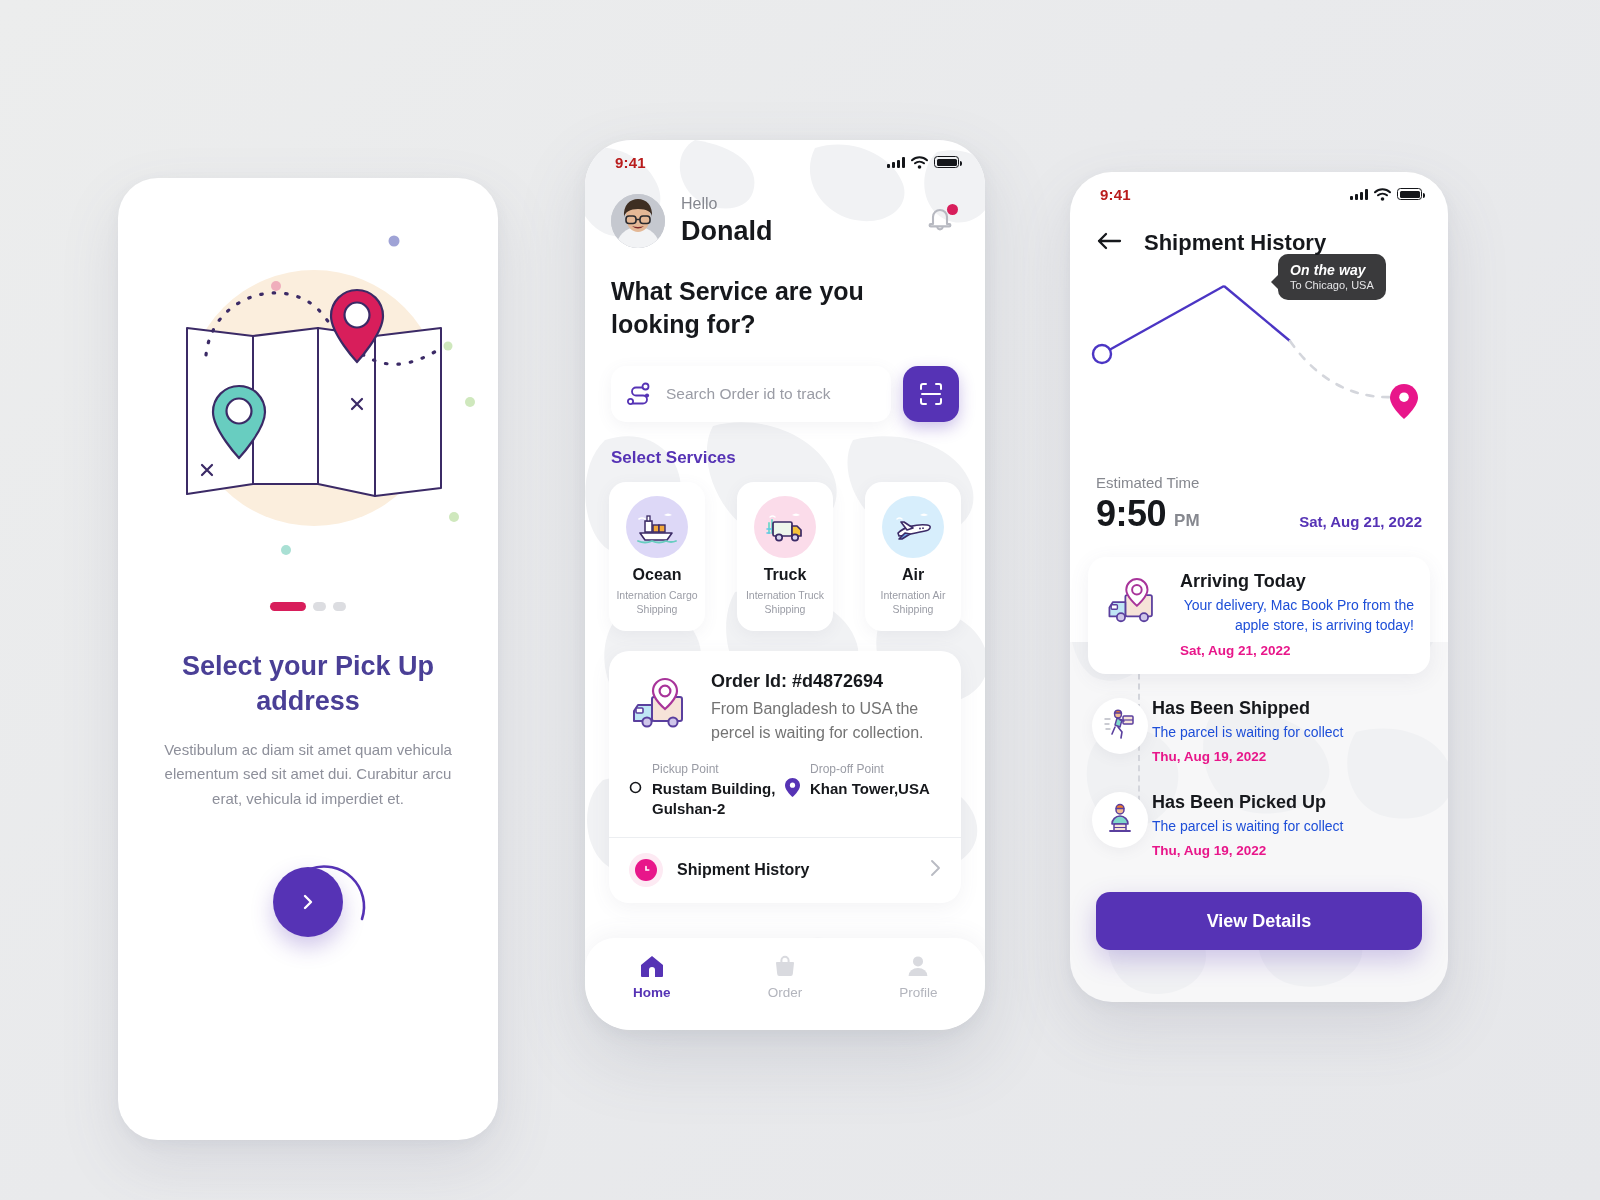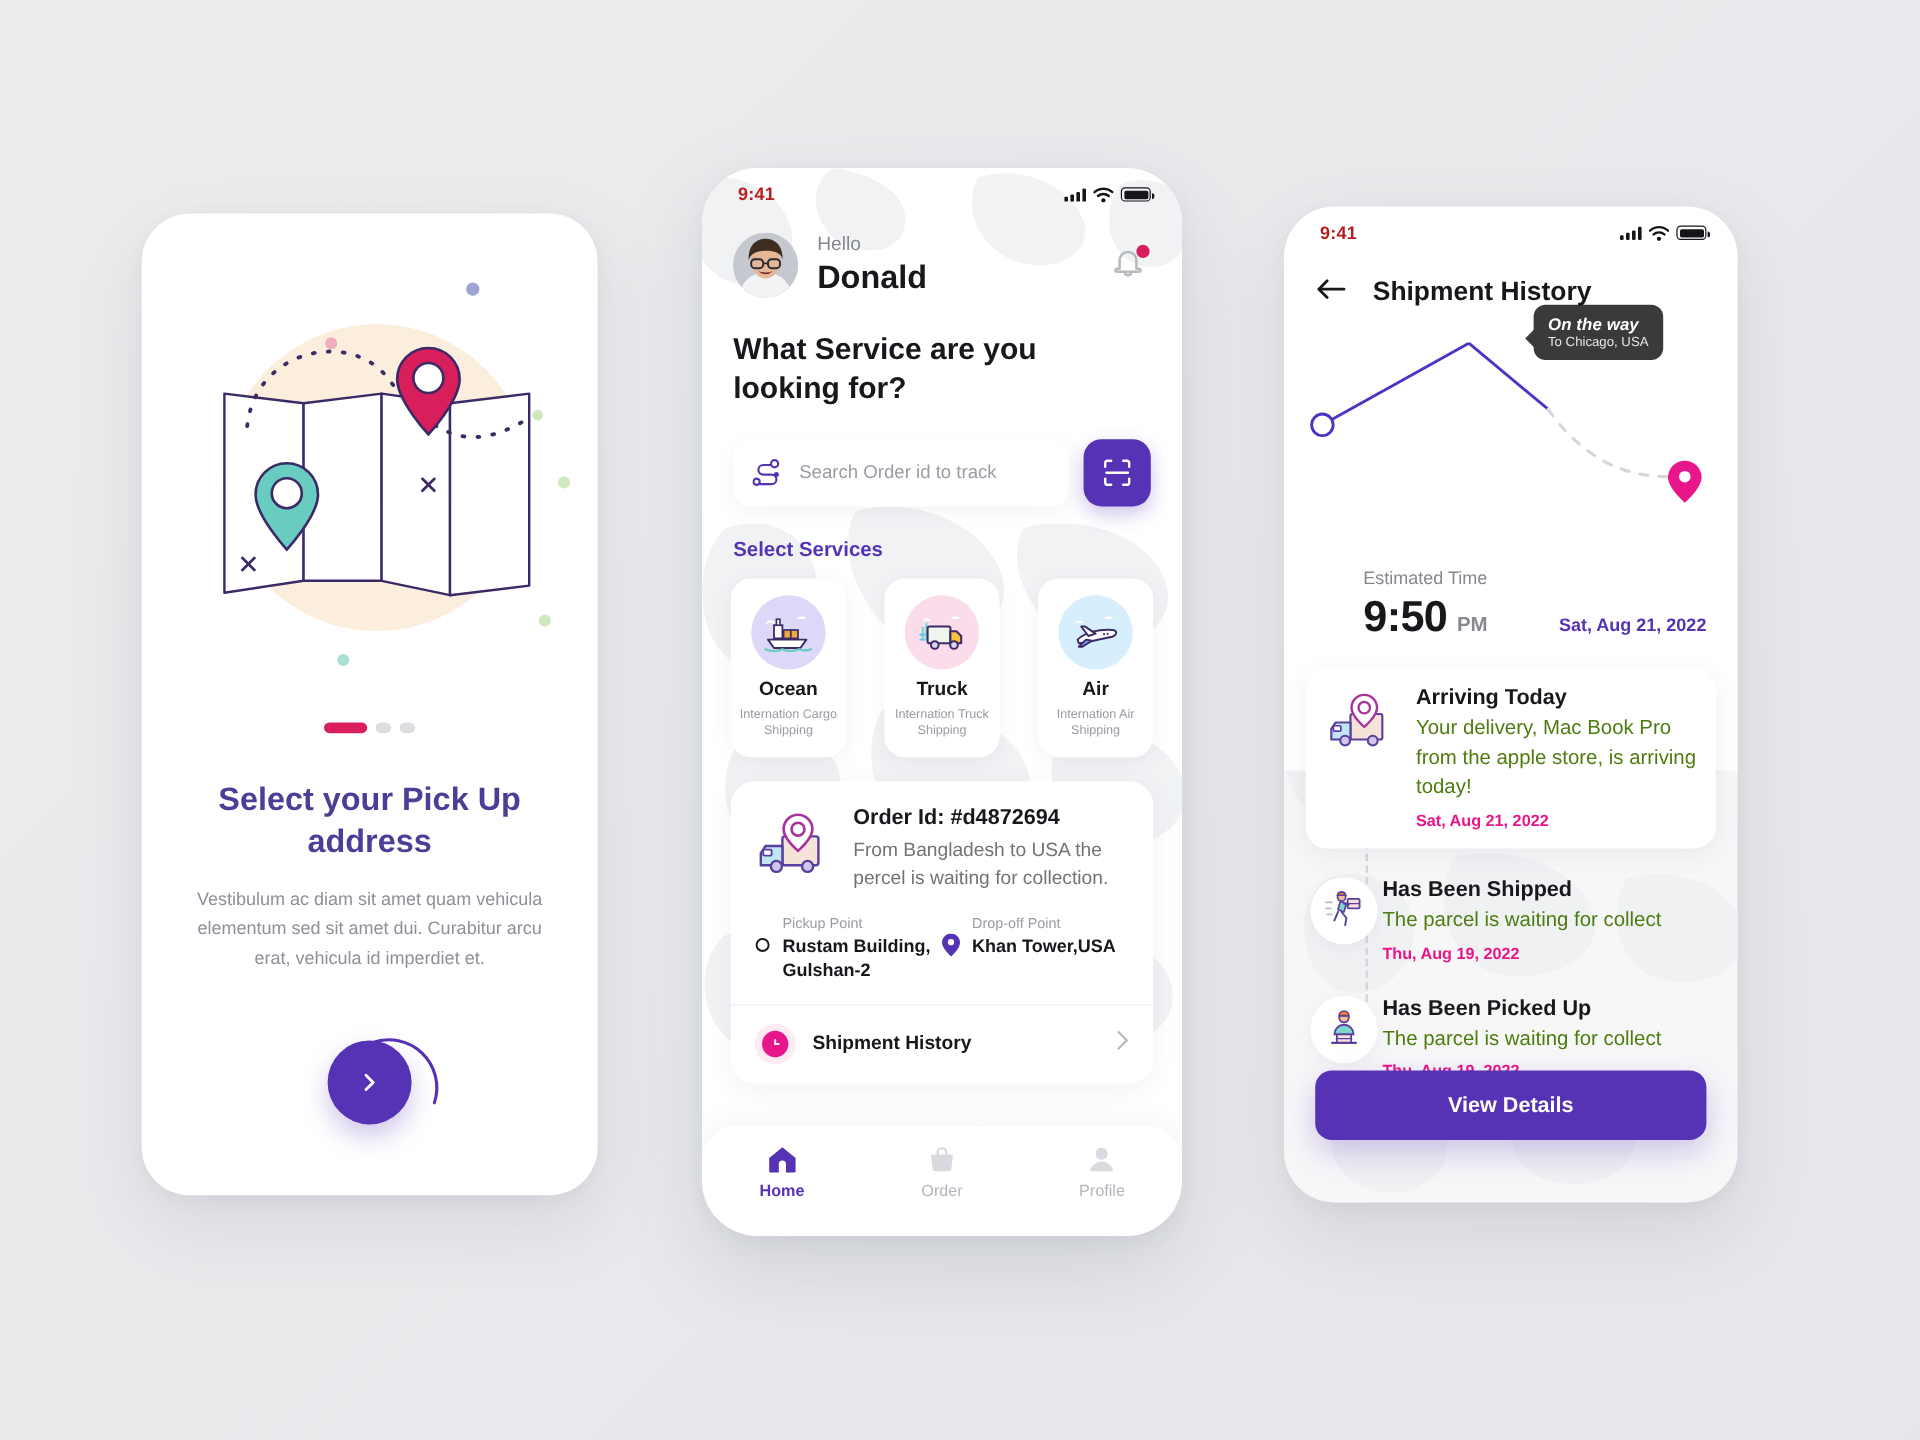--- a/index.html
+++ b/index.html
@@ -9,21 +9,21 @@
     background: linear-gradient(135deg, #eceded 0%, #e9eaec 45%, #e6e7ea 100%);
     position: relative; overflow: hidden;
   }
   .stage { position: absolute; inset: 0; }
 
   
   .phone {
     position: absolute; background: #ffffff; overflow: hidden;
   }
   #phone1 {
-    left: 118px; top: 178px; width: 380px; height: 818px;
+    left: 118px; top: 178px; width: 380px; height: 962px;
     border-radius: 40px;
     box-shadow: 0 24px 60px rgba(90,95,120,.13), 0 4px 14px rgba(90,95,120,.06);
   }
   #phone2 {
     left: 585px; top: 140px; width: 400px; height: 890px;
     border-radius: 46px;
     box-shadow: 0 28px 70px rgba(90,95,120,.16), 0 5px 16px rgba(90,95,120,.07);
   }
   #phone3 {
     left: 1070px; top: 172px; width: 378px; height: 830px;
@@ -129,41 +129,41 @@
   
   .p3-head { display:flex; align-items:center; gap:22px; padding: 14px 26px 0; position:relative; z-index:3; }
   .p3-title { font-size: 22px; font-weight: 700; color:#16181c; }
   .p3-map { position:relative; height: 218px; z-index:2; }
   .tip { position:absolute; background:#3a3a3c; border-radius:10px; padding: 8px 12px 9px;
          color:#fff; }
   .tip .t1 { font-size: 14px; font-weight:700; letter-spacing:.1px;font-style:italic; }
   .tip .t2 { font-size: 11px; color:#e6e6e8; margin-top:1px; }
   .tip::after { content:""; position:absolute; left:-7px; bottom:10px; width:0; height:0;
                 border: 8px solid transparent; border-right-color:#3a3a3c; border-left:0; }
-  .p3-est { padding: 0 26px; position:relative; z-index:3;margin-left:40px; }
+  .p3-est { padding: 0 26px; position:relative; z-index:3; }
   .p3-est .lb { font-size: 15px; color:#86888f; }
   .p3-est .row { display:flex; align-items:flex-end; justify-content:space-between; margin-top:2px; }
   .p3-est .tm { font-size: 36px; font-weight: 700; color:#16181c; letter-spacing:-.5px; }
   .p3-est .ampm { font-size: 17px; color:#86888f; font-weight:600; margin-left:8px; }
   .p3-est .dt { font-size: 15px; font-weight: 700; color:#5633b5; padding-bottom:5px; }
 
   .tl { position:relative; margin: 22px 18px 0; z-index:3; }
   .tl-line { position:absolute; left:50px; top:96px; bottom:46px; width:0;
              border-left: 2px dashed #d4d6dc; }
   .tl-item { display:flex; gap:14px; align-items:flex-start; position:relative; }
   .tl-item + .tl-item { margin-top: 18px; }
   .tl-card { background:#fff; border-radius:18px; padding: 14px 16px 16px; flex:1;
              display:flex; gap:12px; align-items:flex-start;
              box-shadow: 0 5px 20px rgba(100,105,130,.09); }
   .tl-plain { flex:1; display:flex; gap:4px; align-items:flex-start; padding: 2px 16px 0 0; }
   .tl-icon { width:64px; height:64px; border-radius:50%; flex:none;
              display:flex; align-items:center; justify-content:center; }
   .tl-icon.circ { background:#fff; box-shadow: 0 3px 14px rgba(100,105,130,.08); width:56px; height:56px; }
   .tl-h { font-size: 18px; font-weight: 700; color:#16181c; }
-  .tl-d { font-size: 17px; color:#4d7c0f; line-height:1.45; margin-top:3px; }
+  .tl-d { font-size: 14px; color:#1d4ed8; line-height:1.45; margin-top:3px;text-align:right; }
   .tl-t { font-size: 13.5px; font-weight: 700; color:#e8168a; margin-top:7px; }
   .p3-btn { position:absolute; left:26px; right:26px; bottom: 52px; height:58px;
             background:#5633b5; border-radius:14px; color:#fff; font-size:18px;
             font-weight:700; display:flex; align-items:center; justify-content:center;
             box-shadow: 0 10px 26px rgba(86,51,181,.26); z-index:6; border:none; }
 </style>
 </head>
 <body>
 
 <div class="stage">

